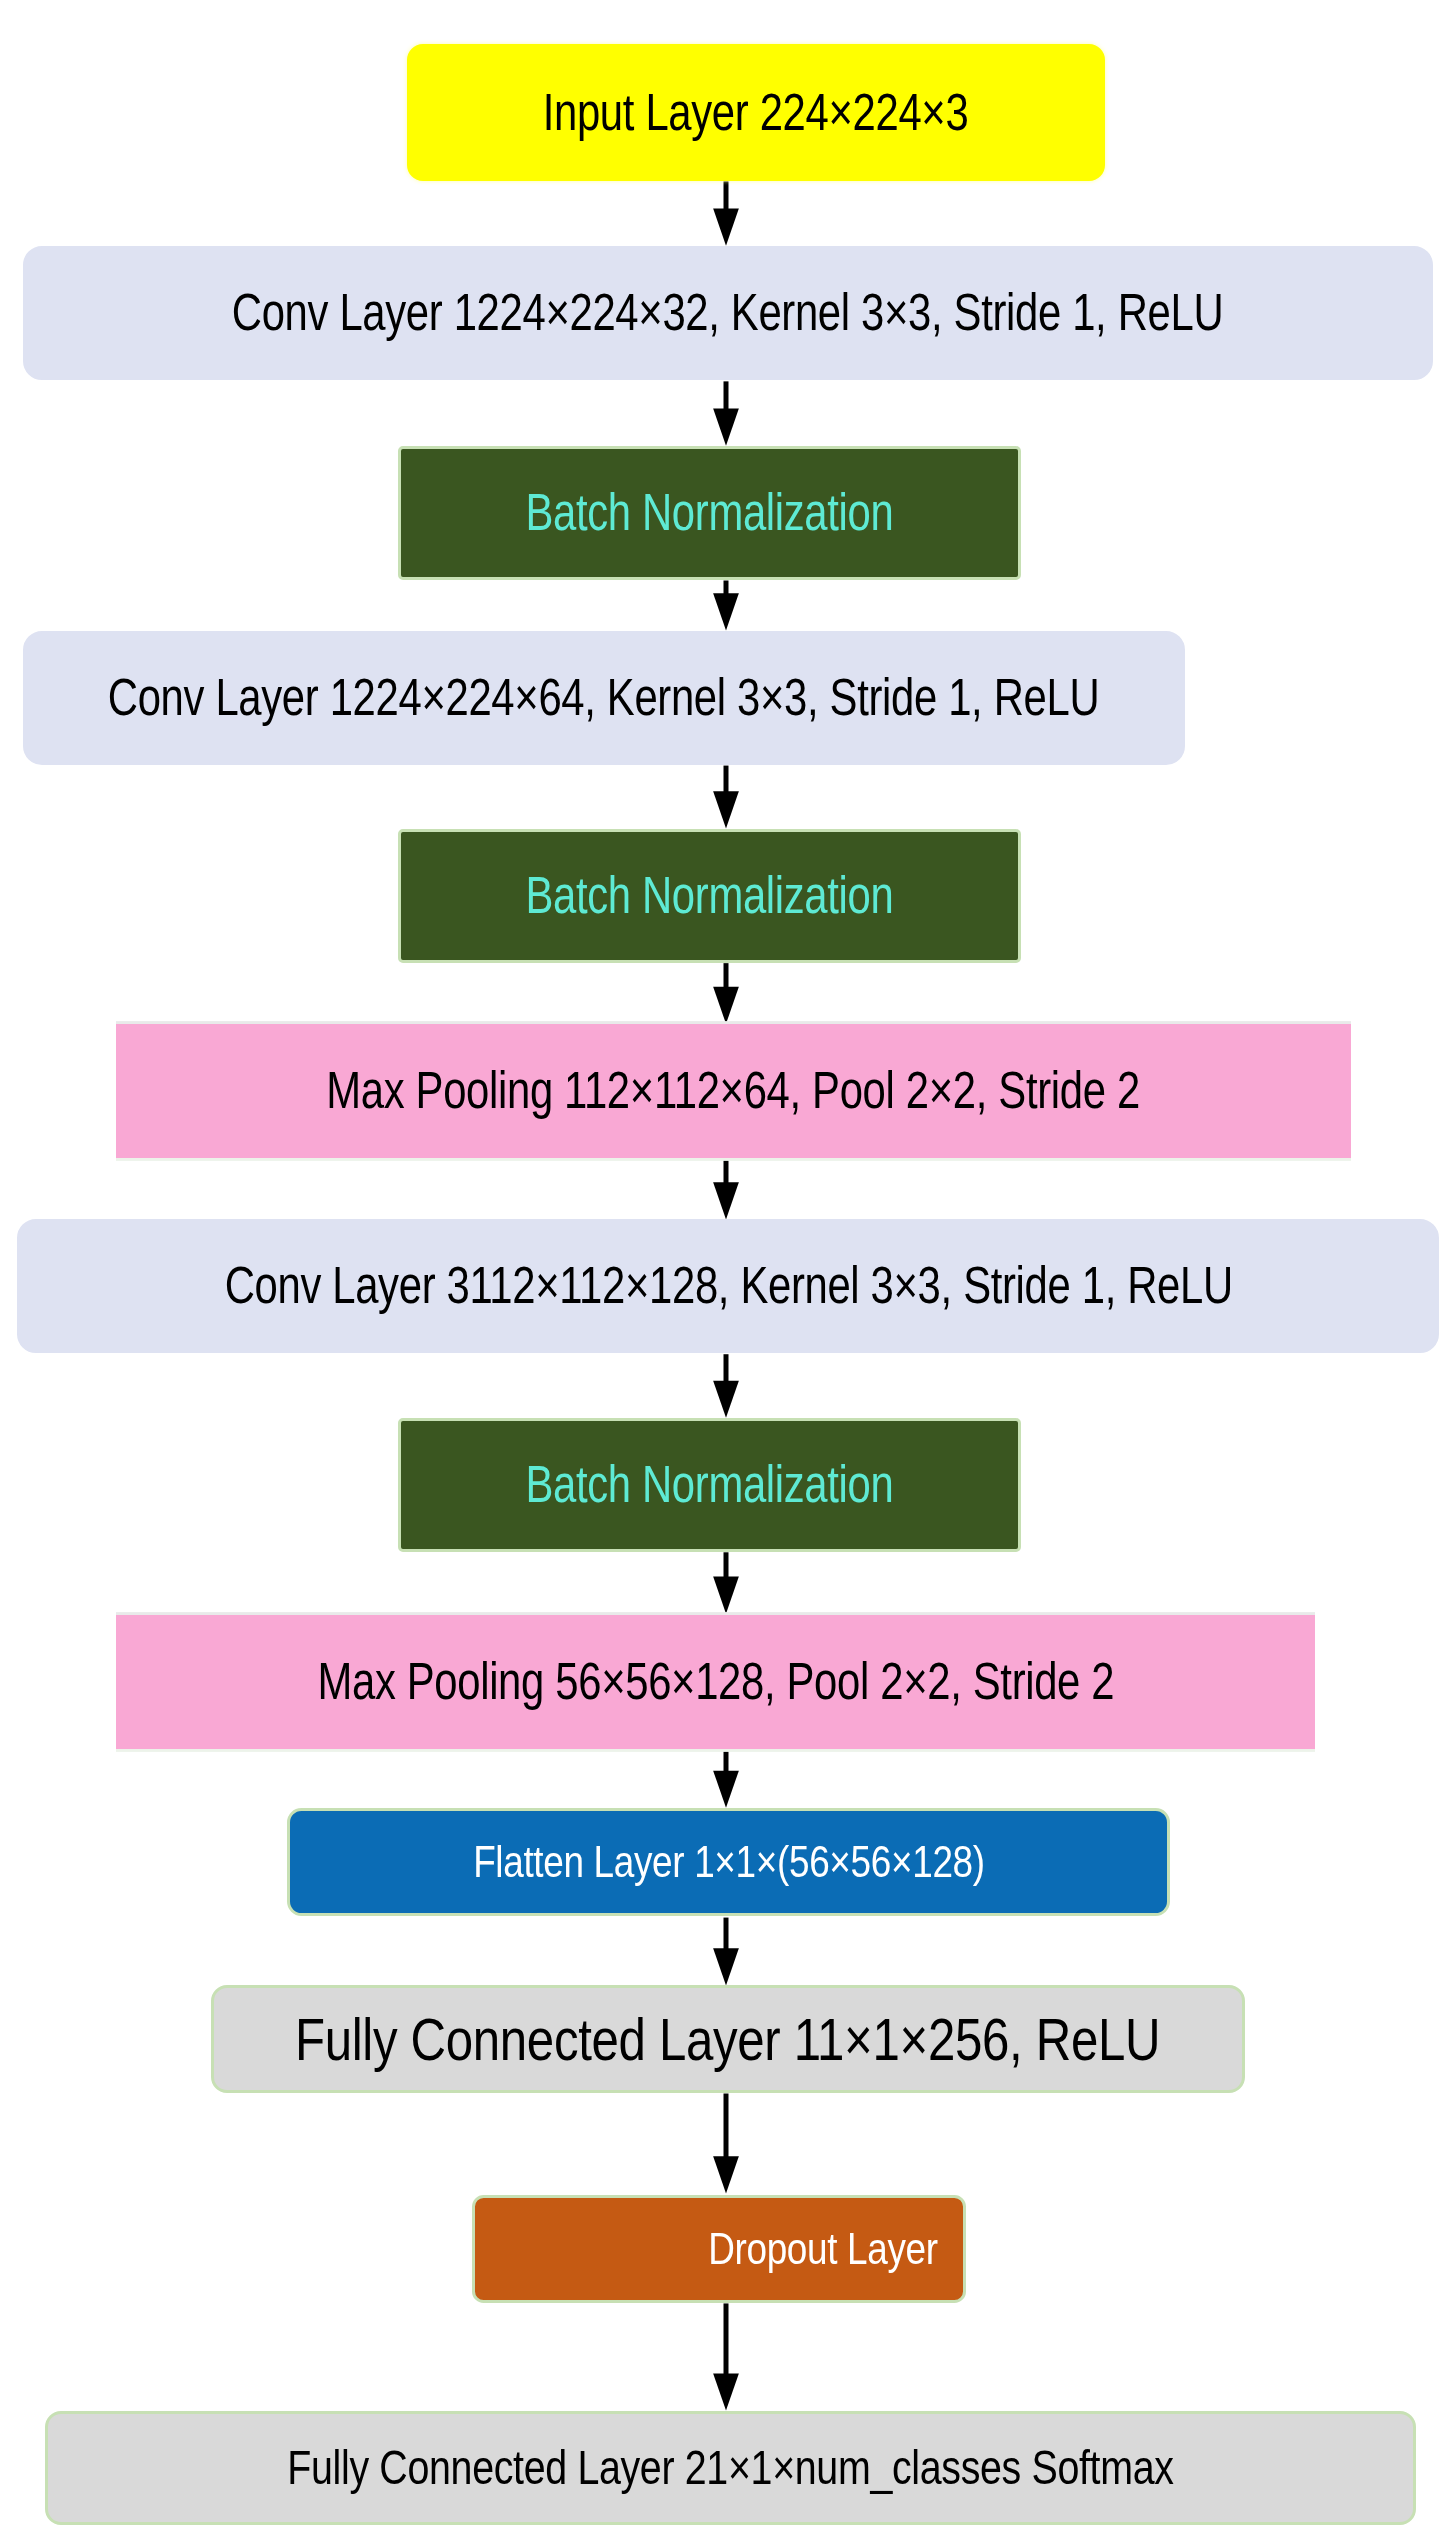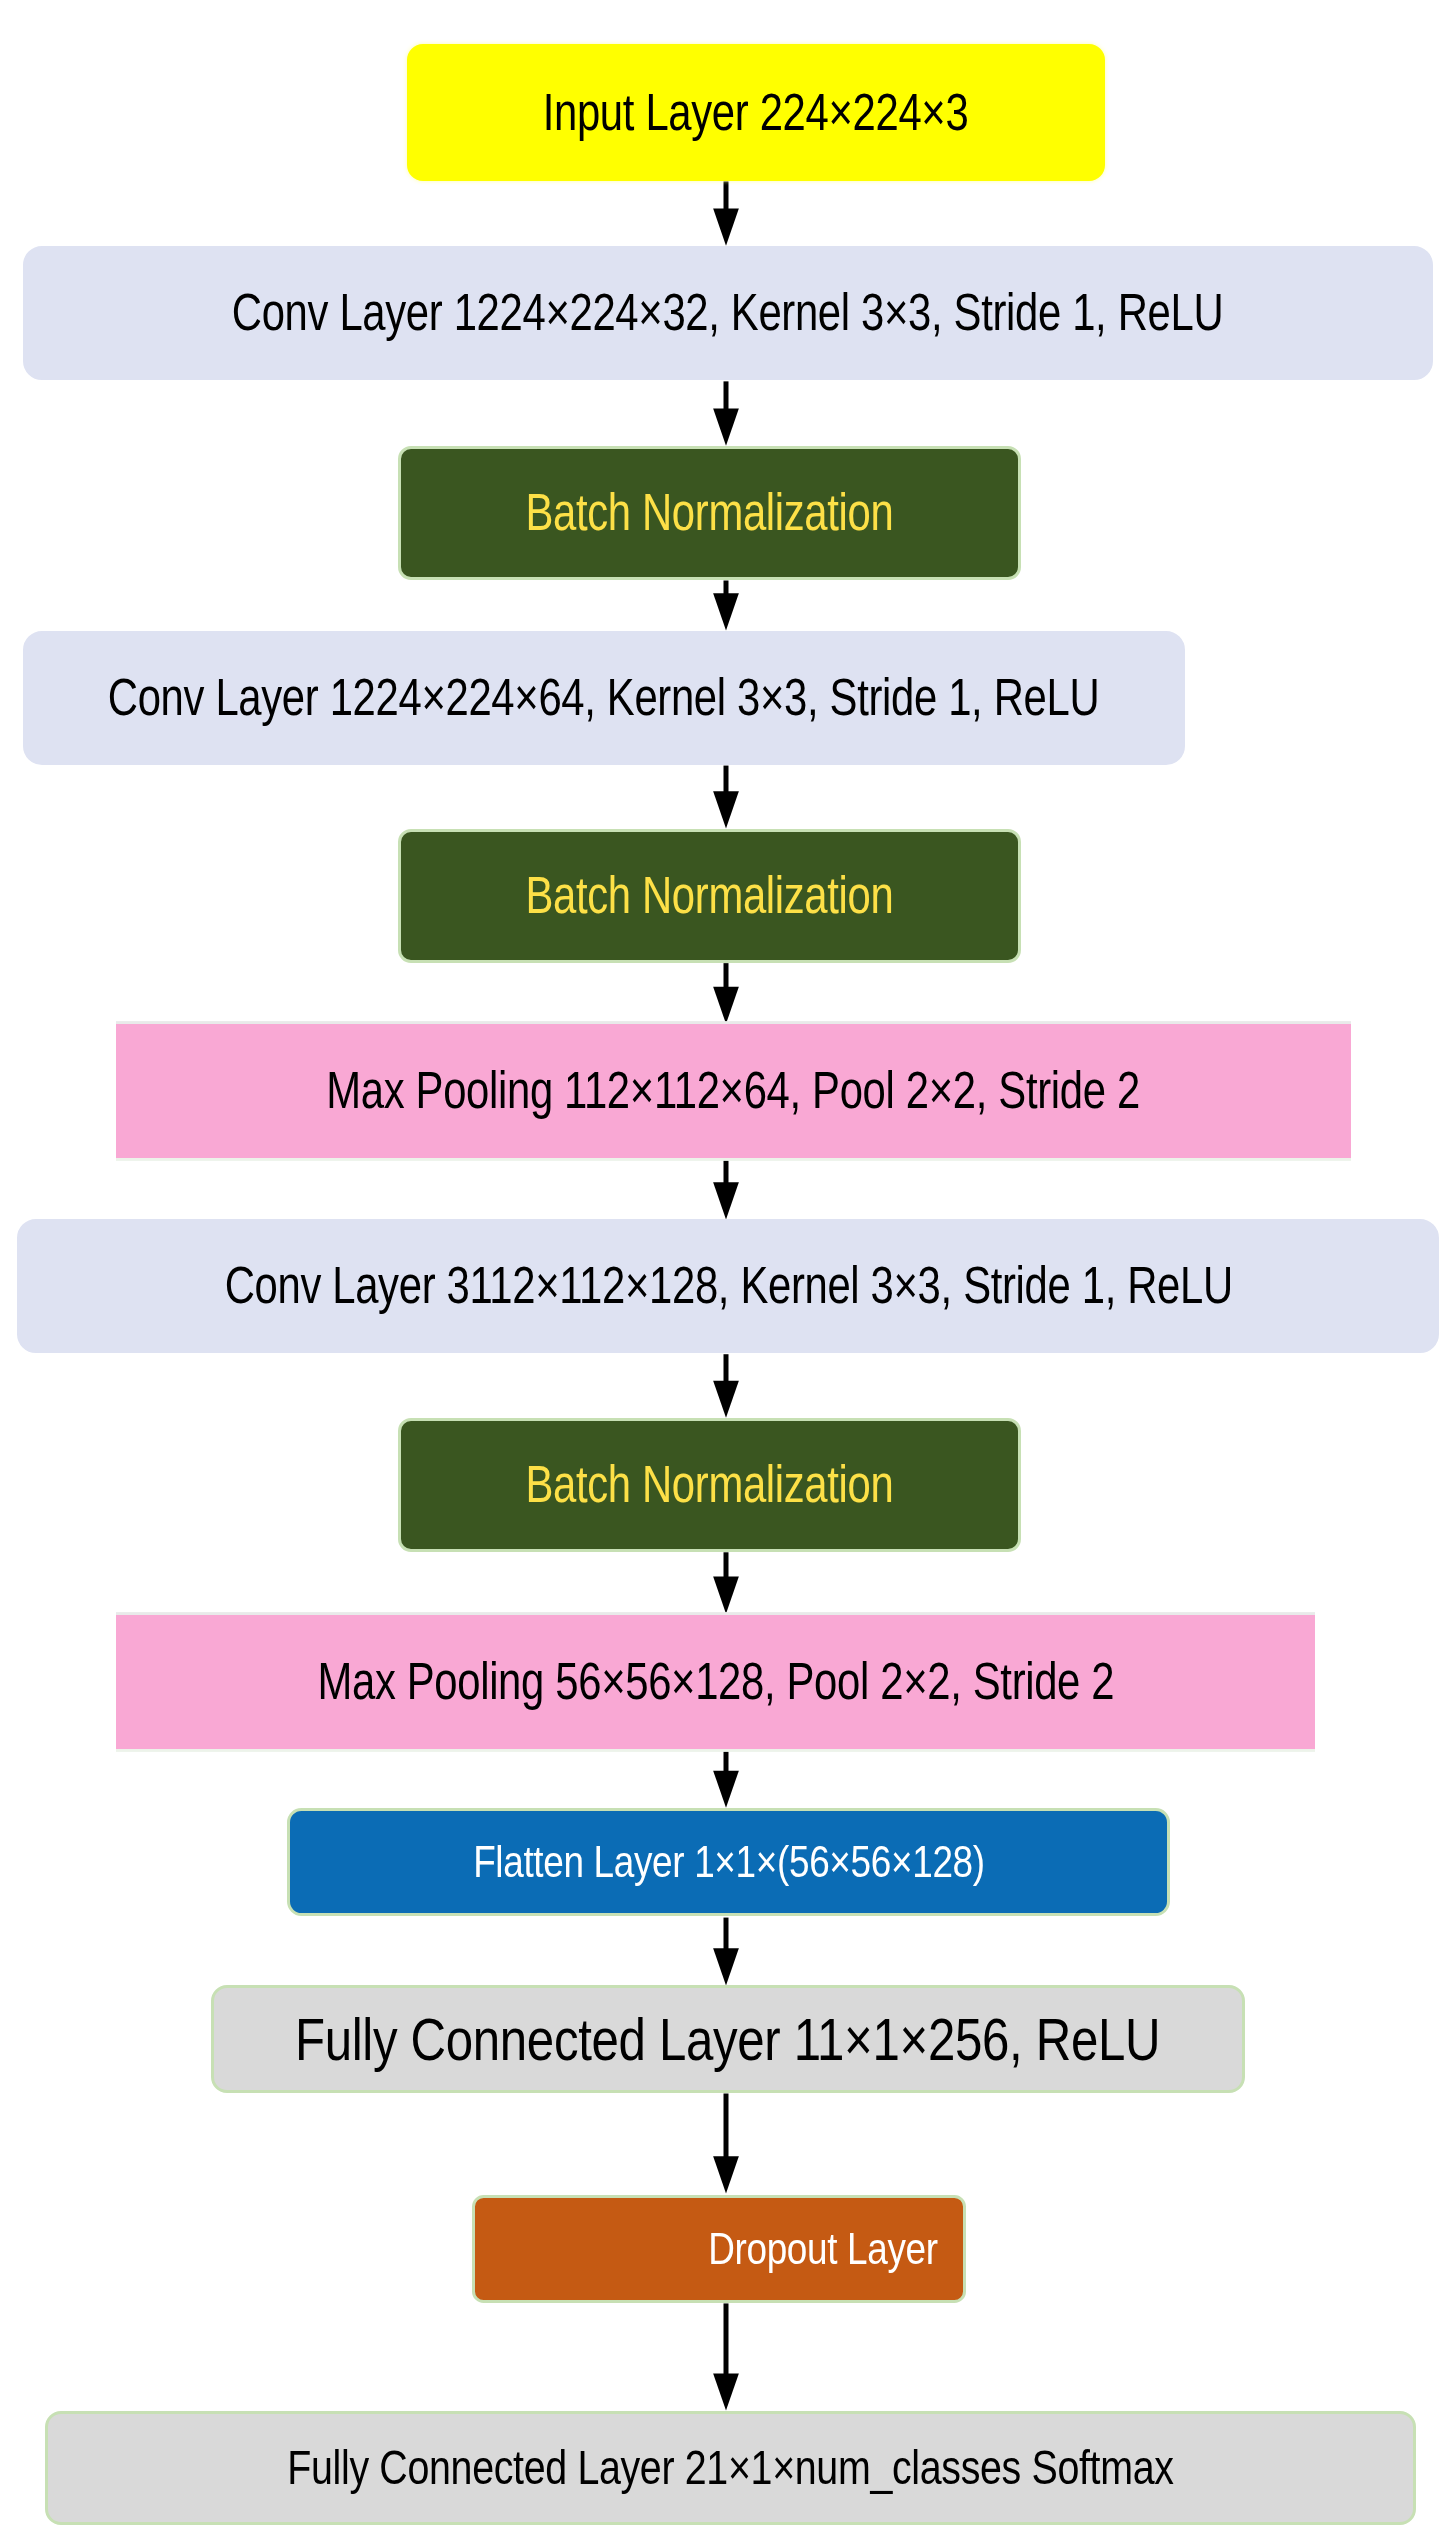--- a/index.html
+++ b/index.html
@@ -44,23 +44,23 @@
     box-shadow: 0 0 4.3px rgba(255,255,160,0.9);
   }
   .n-conv {
     background: #DEE2F2;
     color: #000000;
     border: 2.9px solid #DEE2F2;
     border-radius: 19px;
   }
   .n-batchnorm {
     background: #3A5620;
-    color: #fde047;
-    border: 3.6px solid #C7E0B4;
-    border-radius: 13px;
+    color: #5eead4;
+    border: 3.6px solid #C7E0B4;
+    border-radius: 5px;
   }
   .n-pool {
     background: #f9a8d4;
     color: #000000;
     border: 0;
     border-radius: 0;
     box-shadow: 0 -2.9px 0 0 #E9EAEA, 0 2.9px 0 0 #EDF3EA;
   }
   .n-flatten {
     background: #0B6CB5;

